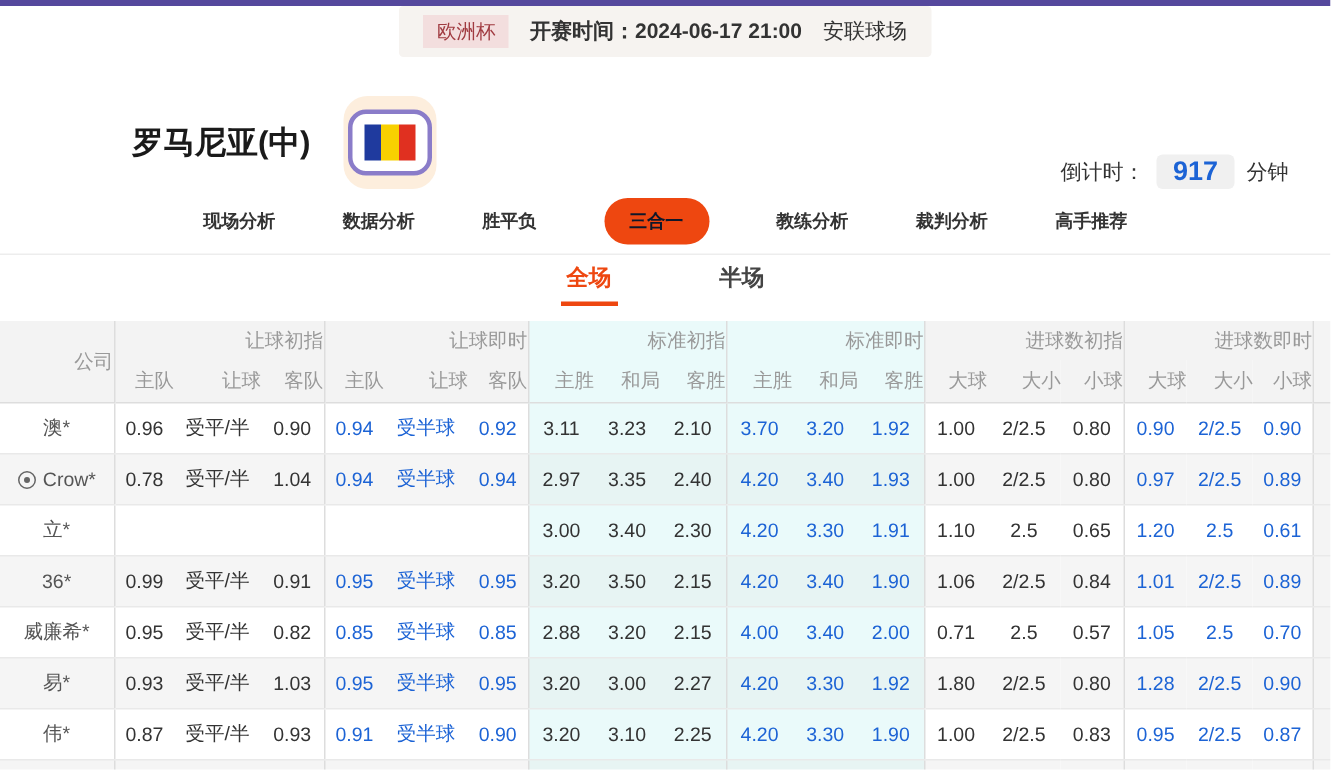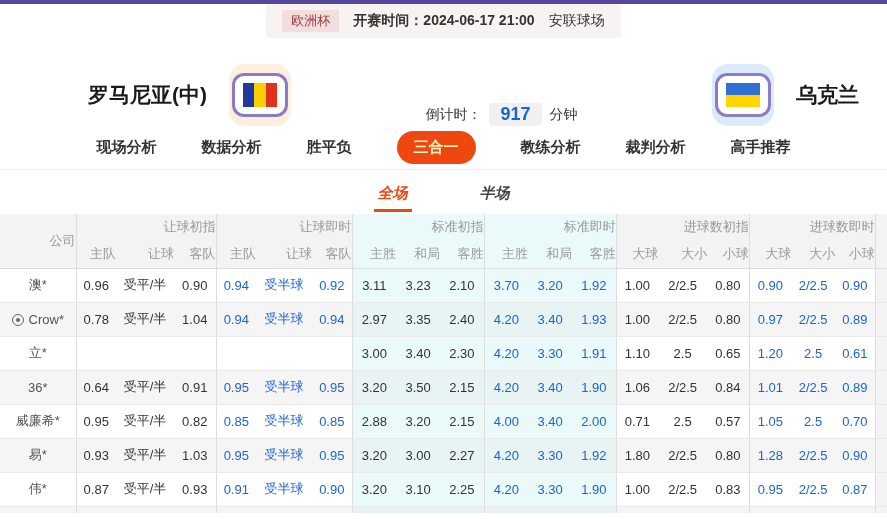--- a/index.html
+++ b/index.html
@@ -37,27 +37,27 @@
   .flag-ua i:nth-child(1){ background:#2f6fd0; }
   .flag-ua i:nth-child(2){ background:#ffd500; }
 
   .countdown { display:flex; align-items:center; gap:8px; font-size:14px; color:#333; }
   .countdown-valbox { background:#f0f0f0; border-radius:4px; padding:1px 11px; }
   .countdown-val { color:#1c63d5; font-weight:bold; font-size:18px; }
 
   
   .nav { display:flex; justify-content:center; align-items:center; gap:45px;
     height:44px; border-bottom:1px solid #ededed; }
-  .nav-tab { font-size:15px; font-weight:bold; color:#333; cursor:pointer; }
-  .nav-tab.active { background:#ee4710; color:#fef9c3; padding:7px 17px;
+  .nav-tab { font-size:12px; font-weight:bold; color:#333; cursor:pointer; }
+  .nav-tab.active { background:#ee4710; color:#0f172a; padding:7px 17px;
     border-radius:18px; }
 
   
   .subtabs { display:flex; justify-content:center; gap:64px; height:42px;
-    align-items:flex-end;font-style:italic; }
+    align-items:flex-start; }
   .sub-tab { font-size:15px; font-weight:bold; color:#444; padding:6px 4px;
     border-bottom:3px solid transparent; cursor:pointer; }
   .sub-tab.active { color:#ee4710; border-bottom-color:#ee4710; }
 
   
   table { width:887px; border-collapse:collapse; table-layout:fixed; margin-top:2px; }
   thead th { background:#f3f3f3; color:#999; font-size:13px; font-weight:400;text-align:right; }
   thead tr.grp th { height:26px; }
   thead tr.sub th { height:28px; }
   thead { border-bottom:1px solid #ddd; }
@@ -102,31 +102,20 @@
       </span>
     </span>
   </div>
   <div class="countdown">
     <span>倒计时：</span>
     <span class="countdown-valbox">
       <span class="countdown-val">917</span>
     </span>
     <span>分钟</span>
   </div>
-  <div class="team">
-    <span class="flag-wrap away">
-      <span class="flag-badge">
-        <span class="flag flag-ua">
-            <i></i>
-            <i></i>
-          </span>
-      </span>
-    </span>
-    <span class="team-name">乌克兰</span>
-  </div>
 </div>
 
 <div class="nav">
     <div class="nav-tab">现场分析</div>
     <div class="nav-tab">数据分析</div>
     <div class="nav-tab">胜平负</div>
     <div class="nav-tab active">三合一</div>
     <div class="nav-tab">教练分析</div>
     <div class="nav-tab">裁判分析</div>
     <div class="nav-tab">高手推荐</div>
@@ -253,21 +242,21 @@
         <td class="gs ">1.10</td>
         <td class="">2.5</td>
         <td class="">0.65</td>
         <td class="gs live">1.20</td>
         <td class="live">2.5</td>
         <td class="live">0.61</td>
         <td class="sliver"></td>
       </tr>
       <tr>
         <td class="company">36*</td>
-        <td class="gs ">0.64</td>
+        <td class="gs ">0.99</td>
         <td class="">受平/半</td>
         <td class="">0.91</td>
         <td class="gs live">0.95</td>
         <td class="live">受半球</td>
         <td class="live">0.95</td>
         <td class="gs tint ">3.20</td>
         <td class="tint ">3.50</td>
         <td class="tint ">2.15</td>
         <td class="gs tint live">4.20</td>
         <td class="tint live">3.40</td>

